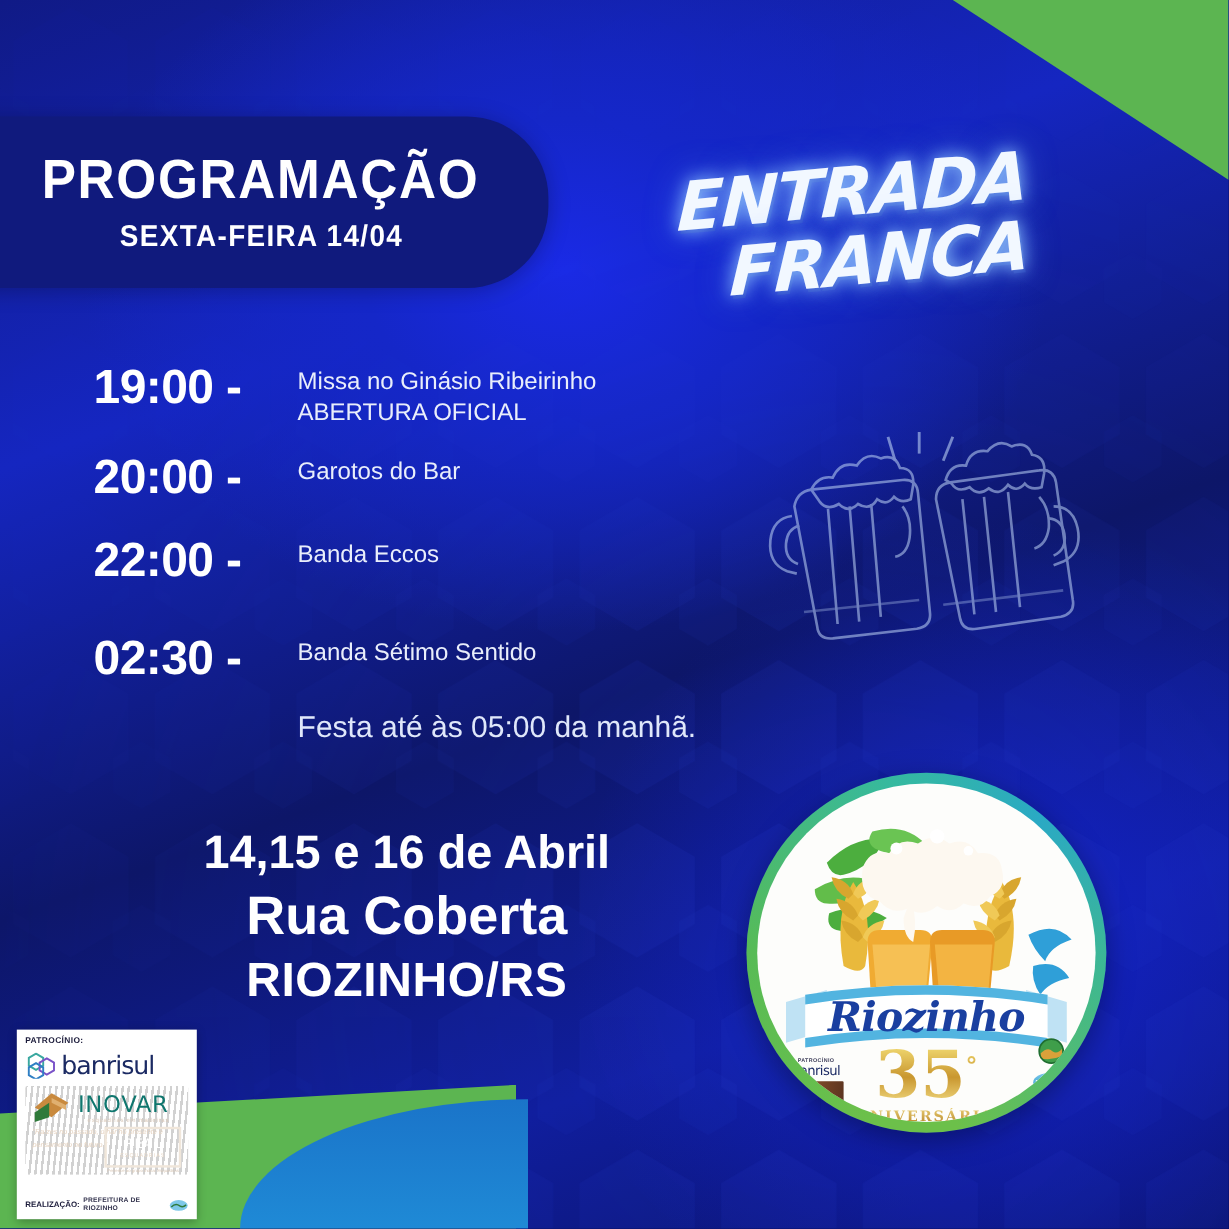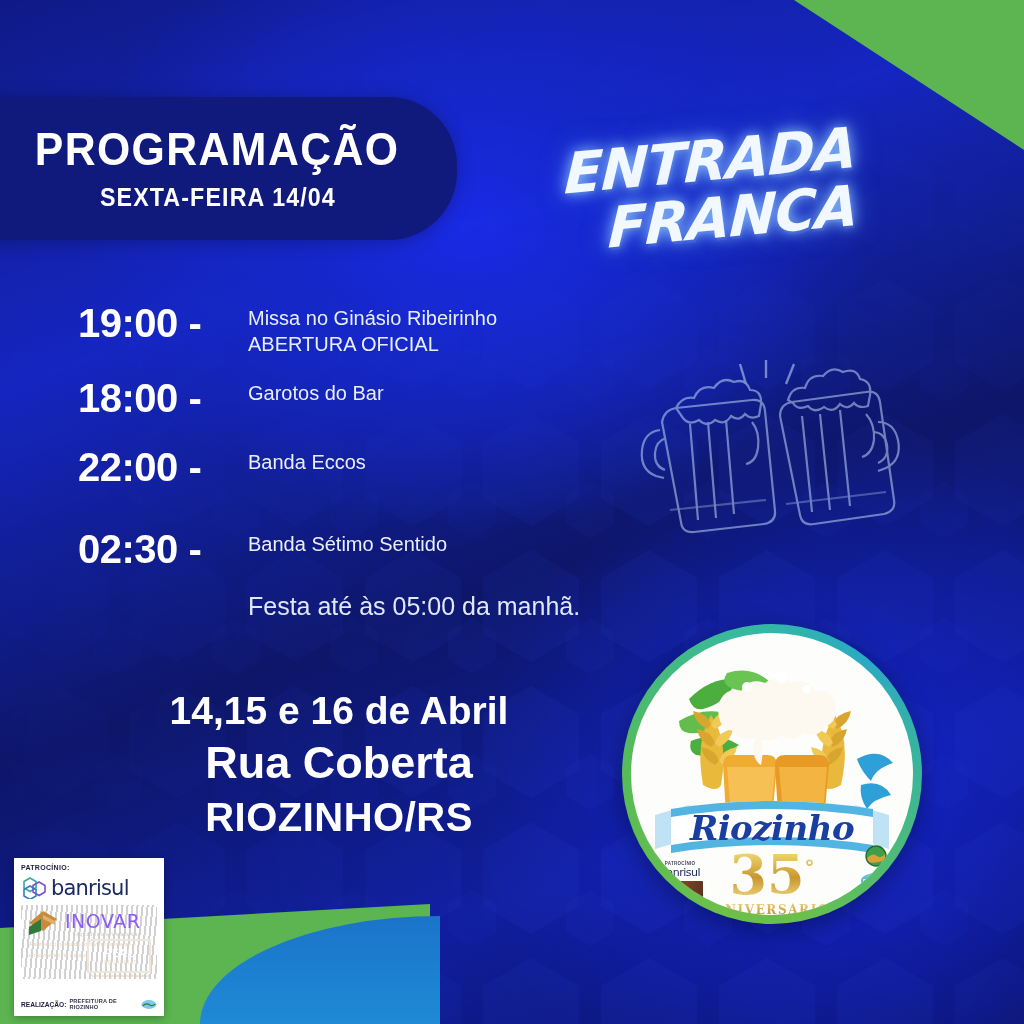--- a/index.html
+++ b/index.html
@@ -64,36 +64,36 @@
   .sponsor-card{position:absolute;left:14px;top:858px;width:150px;height:158px;background:#fff;
     box-shadow:0 2px 8px rgba(0,0,0,.3);padding:6px 7px;box-sizing:border-box;
     display:flex;flex-direction:column;}
   .sp-label{font-size:7px;font-weight:700;color:#1b1b3a;letter-spacing:.3px;}
   .banrisul-row{display:flex;align-items:center;gap:4px;margin-top:5px;}
   .banrisul-name{font-size:21px;color:#1b2a63;letter-spacing:-.8px;font-family:"DejaVu Sans",sans-serif;}
   .wood{margin-top:5px;height:74px;border-radius:2px;position:relative;overflow:hidden;
     background:linear-gradient(100deg,#50built 0,#5a3320 0%,#7a4526 22%,#5e3420 48%,#86522e 72%,#5a3320 100%);}
   .wood::after{content:"";position:absolute;inset:0;
     background:repeating-linear-gradient(96deg,rgba(0,0,0,.18) 0 2px,rgba(255,255,255,.05) 2px 5px);}
-  .inovar-txt{position:absolute;left:44px;top:5px;color:#8b5cf6;font-size:19px;letter-spacing:.5px;
+  .inovar-txt{position:absolute;left:44px;top:5px;color:#0f766e;font-size:19px;letter-spacing:.5px;
     font-family:"DejaVu Sans",sans-serif;z-index:2;}
   .inovar-sub{position:absolute;left:52px;top:26px;color:#d9c8b8;font-size:5px;letter-spacing:.6px;z-index:2;}
   .slogan{position:absolute;left:6px;top:34px;color:#e6d4c2;font-size:6px;font-style:italic;line-height:1.9;z-index:2;}
   .real-box{position:absolute;right:6px;bottom:6px;width:60px;height:30px;border:2px solid #f0e6da;z-index:2;
     display:flex;flex-direction:column;align-items:center;justify-content:center;}
   .real-txt{color:#fff;font-size:11px;font-weight:400;letter-spacing:.5px;line-height:1;
     font-family:"DejaVu Sans",sans-serif;}
   .real-sub{color:#e8d9c9;font-size:4.5px;letter-spacing:.8px;margin-top:1px;}
   .real-sub2{position:absolute;right:8px;bottom:1px;color:#d8c6b4;font-size:3.6px;z-index:2;}
   .real-row{margin-top:auto;display:flex;align-items:center;gap:3px;padding-top:4px;}
   .rz-label{font-size:6.6px;font-weight:700;color:#1b1b3a;}
   .rz-val{font-size:5.6px;font-weight:600;color:#33334d;letter-spacing:.2px;}
 
   
-  .badge{position:absolute;left:622px;top:624px;width:300px;height:300px;border-radius:50%;
+  .badge{position:absolute;left:622px;top:644px;width:300px;height:300px;border-radius:50%;
     background:conic-gradient(from 200deg,#6cc04a 0deg,#57bb56 70deg,#35b9a0 150deg,#2aa9c4 200deg,#3fb88f 260deg,#6cc04a 330deg,#6cc04a 360deg);
     padding:9px;box-sizing:border-box;box-shadow:0 6px 24px rgba(0,0,0,.35);}
   .badge-inner{width:100%;height:100%;border-radius:50%;background:#fdfdfb;position:relative;overflow:hidden;}
   .riozinho-word{position:absolute;left:50%;top:175px;transform:translateX(-50%);
     color:#1a3fa0;font-size:34px;font-style:italic;font-weight:700;font-family:"DejaVu Serif",serif;
     letter-spacing:-.5px;z-index:5;white-space:nowrap;}
   .anniv{position:absolute;left:50%;transform:translateX(-50%);top:215px;text-align:center;z-index:5;}
   .num35{font-size:54px;font-weight:700;font-family:"DejaVu Serif",serif;line-height:1;
     background:linear-gradient(180deg,#f6e27a 0%,#c9972f 55%,#f3dd86 100%);
     -webkit-background-clip:text;background-clip:text;color:transparent;}
@@ -180,21 +180,21 @@
 
   <div class="schedule">
     <div class="row">
       <div class="time">19:00 -</div>
       <div class="desc">
         <span>Missa no Ginásio Ribeirinho</span>
         <span class="l2">ABERTURA OFICIAL</span>
       </div>
     </div>
     <div class="row">
-      <div class="time">18:00 -</div>
+      <div class="time">20:00 -</div>
       <div class="desc">Garotos do Bar</div>
     </div>
     <div class="row" style="margin-top:22px;">
       <div class="time">22:00 -</div>
       <div class="desc">Banda Eccos</div>
     </div>
     <div class="row" style="margin-top:35px;">
       <div class="time">02:30 -</div>
       <div class="desc">Banda Sétimo Sentido</div>
     </div>

